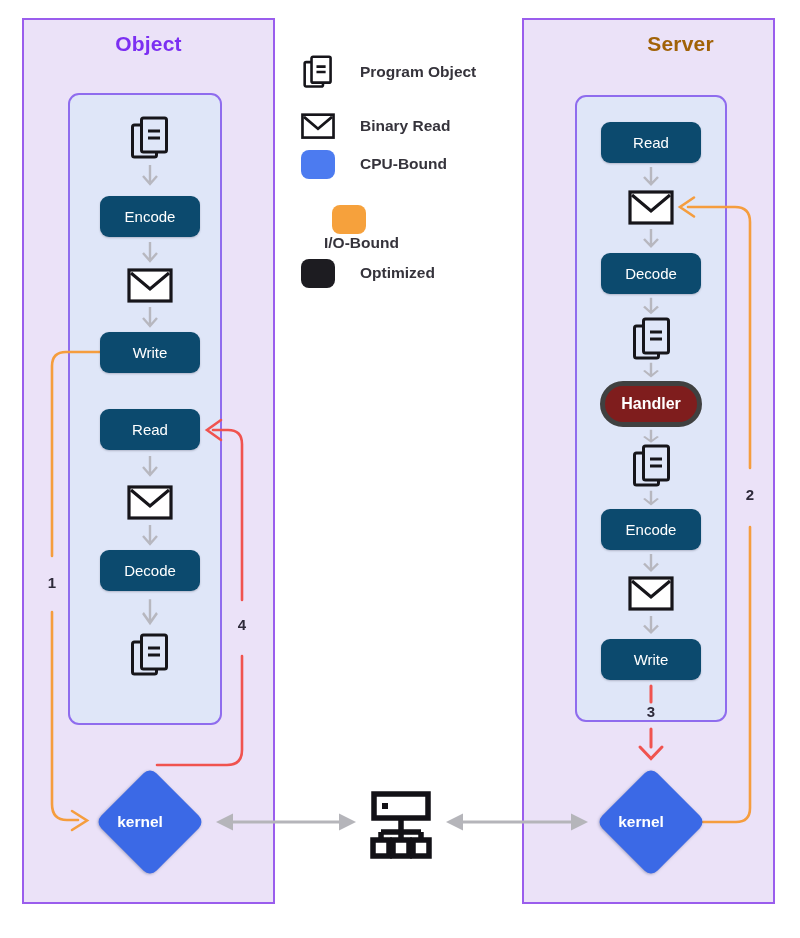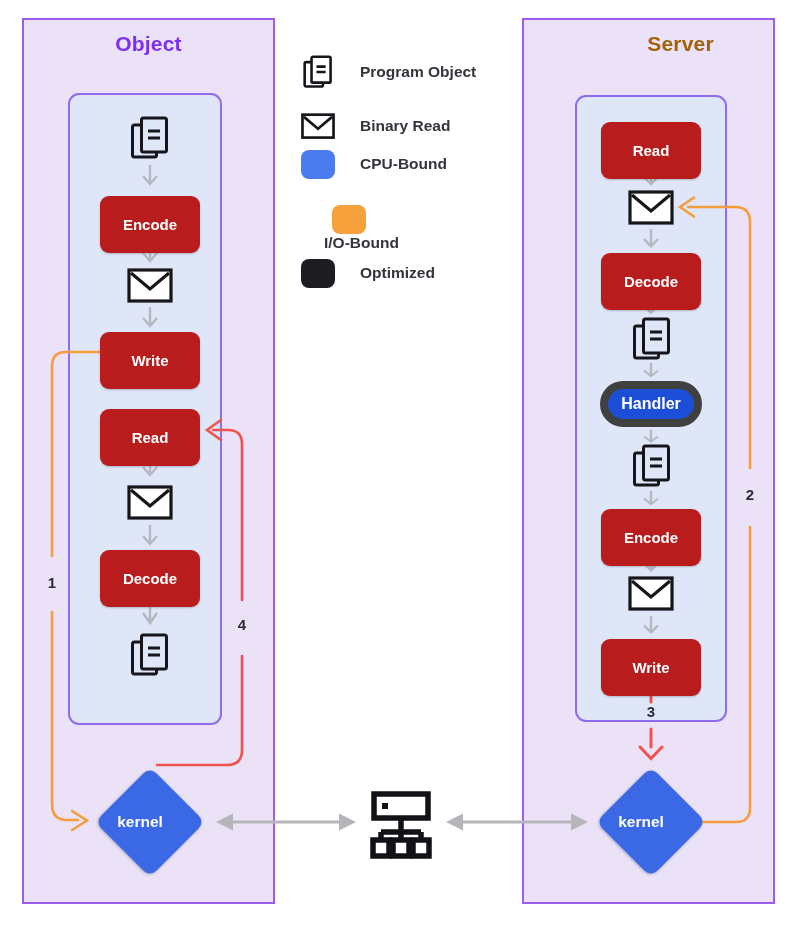--- a/index.html
+++ b/index.html
@@ -6,25 +6,25 @@
   #canvas{position:relative;width:800px;height:938px;background:#ffffff;
     font-family:"Liberation Sans",sans-serif;overflow:hidden;}
   .panel{position:absolute;top:18px;width:253px;height:886px;box-sizing:border-box;
     border:2.5px solid #9a5ded;background:#ebe2f8;}
   .panel-title{position:absolute;top:32px;width:253px;text-align:center;
     font-size:21px;font-weight:700;letter-spacing:.2px;}
   .client-title{color:#7c2ff2;}
   .server-title{color:#a16207;margin-left:32px;}
   .flowbox{position:absolute;box-sizing:border-box;border:2.5px solid #8f6cee;
     border-radius:11px;background:#dfe6f8;}
-  .node{position:absolute;width:100px;height:57px;box-sizing:border-box;background:#b91c1c;
-    border-radius:9px;color:#ffffff;font-weight:700;font-size:15px;display:flex;
+  .node{position:absolute;width:100px;height:41px;box-sizing:border-box;background:#0c4a6e;
+    border-radius:9px;color:#ffffff;font-weight:400;font-size:15px;display:flex;
     align-items:center;justify-content:center;box-shadow:0 1px 2px rgba(40,40,60,.25);z-index:6;}
-  .handler{position:absolute;width:102px;height:46px;box-sizing:border-box;background:#1d4ed8;
-    border:8px solid #404040;border-radius:24px;color:#ffffff;font-weight:700;font-size:16px;
+  .handler{position:absolute;width:102px;height:46px;box-sizing:border-box;background:#7f1d1d;
+    border:5px solid #404040;border-radius:24px;color:#ffffff;font-weight:700;font-size:16px;
     display:flex;align-items:center;justify-content:center;z-index:6;}
   .icon{position:absolute;z-index:6;}
   .doc-front{fill:#dfe6f8;}
   .legend-row .doc-front{fill:#ffffff;}
   .env-body{fill:#ffffff;}
   .diamond{position:absolute;width:78px;height:78px;background:#3b69e6;border-radius:9px;
     transform:rotate(45deg);z-index:6;box-shadow:0 1px 3px rgba(30,40,90,.35);}
   .diamond-label{position:absolute;width:80px;text-align:center;color:#ffffff;
     font-weight:700;font-size:15.5px;z-index:7;}
   .legend{position:absolute;left:300px;top:24px;width:210px;height:250px;z-index:6;}

